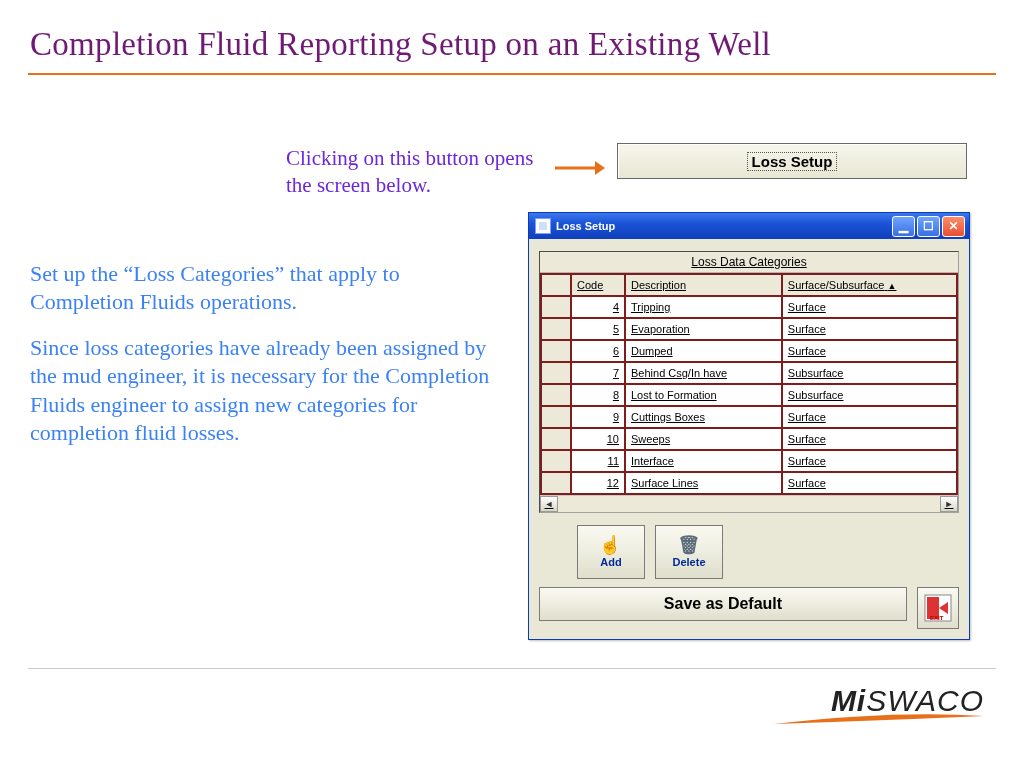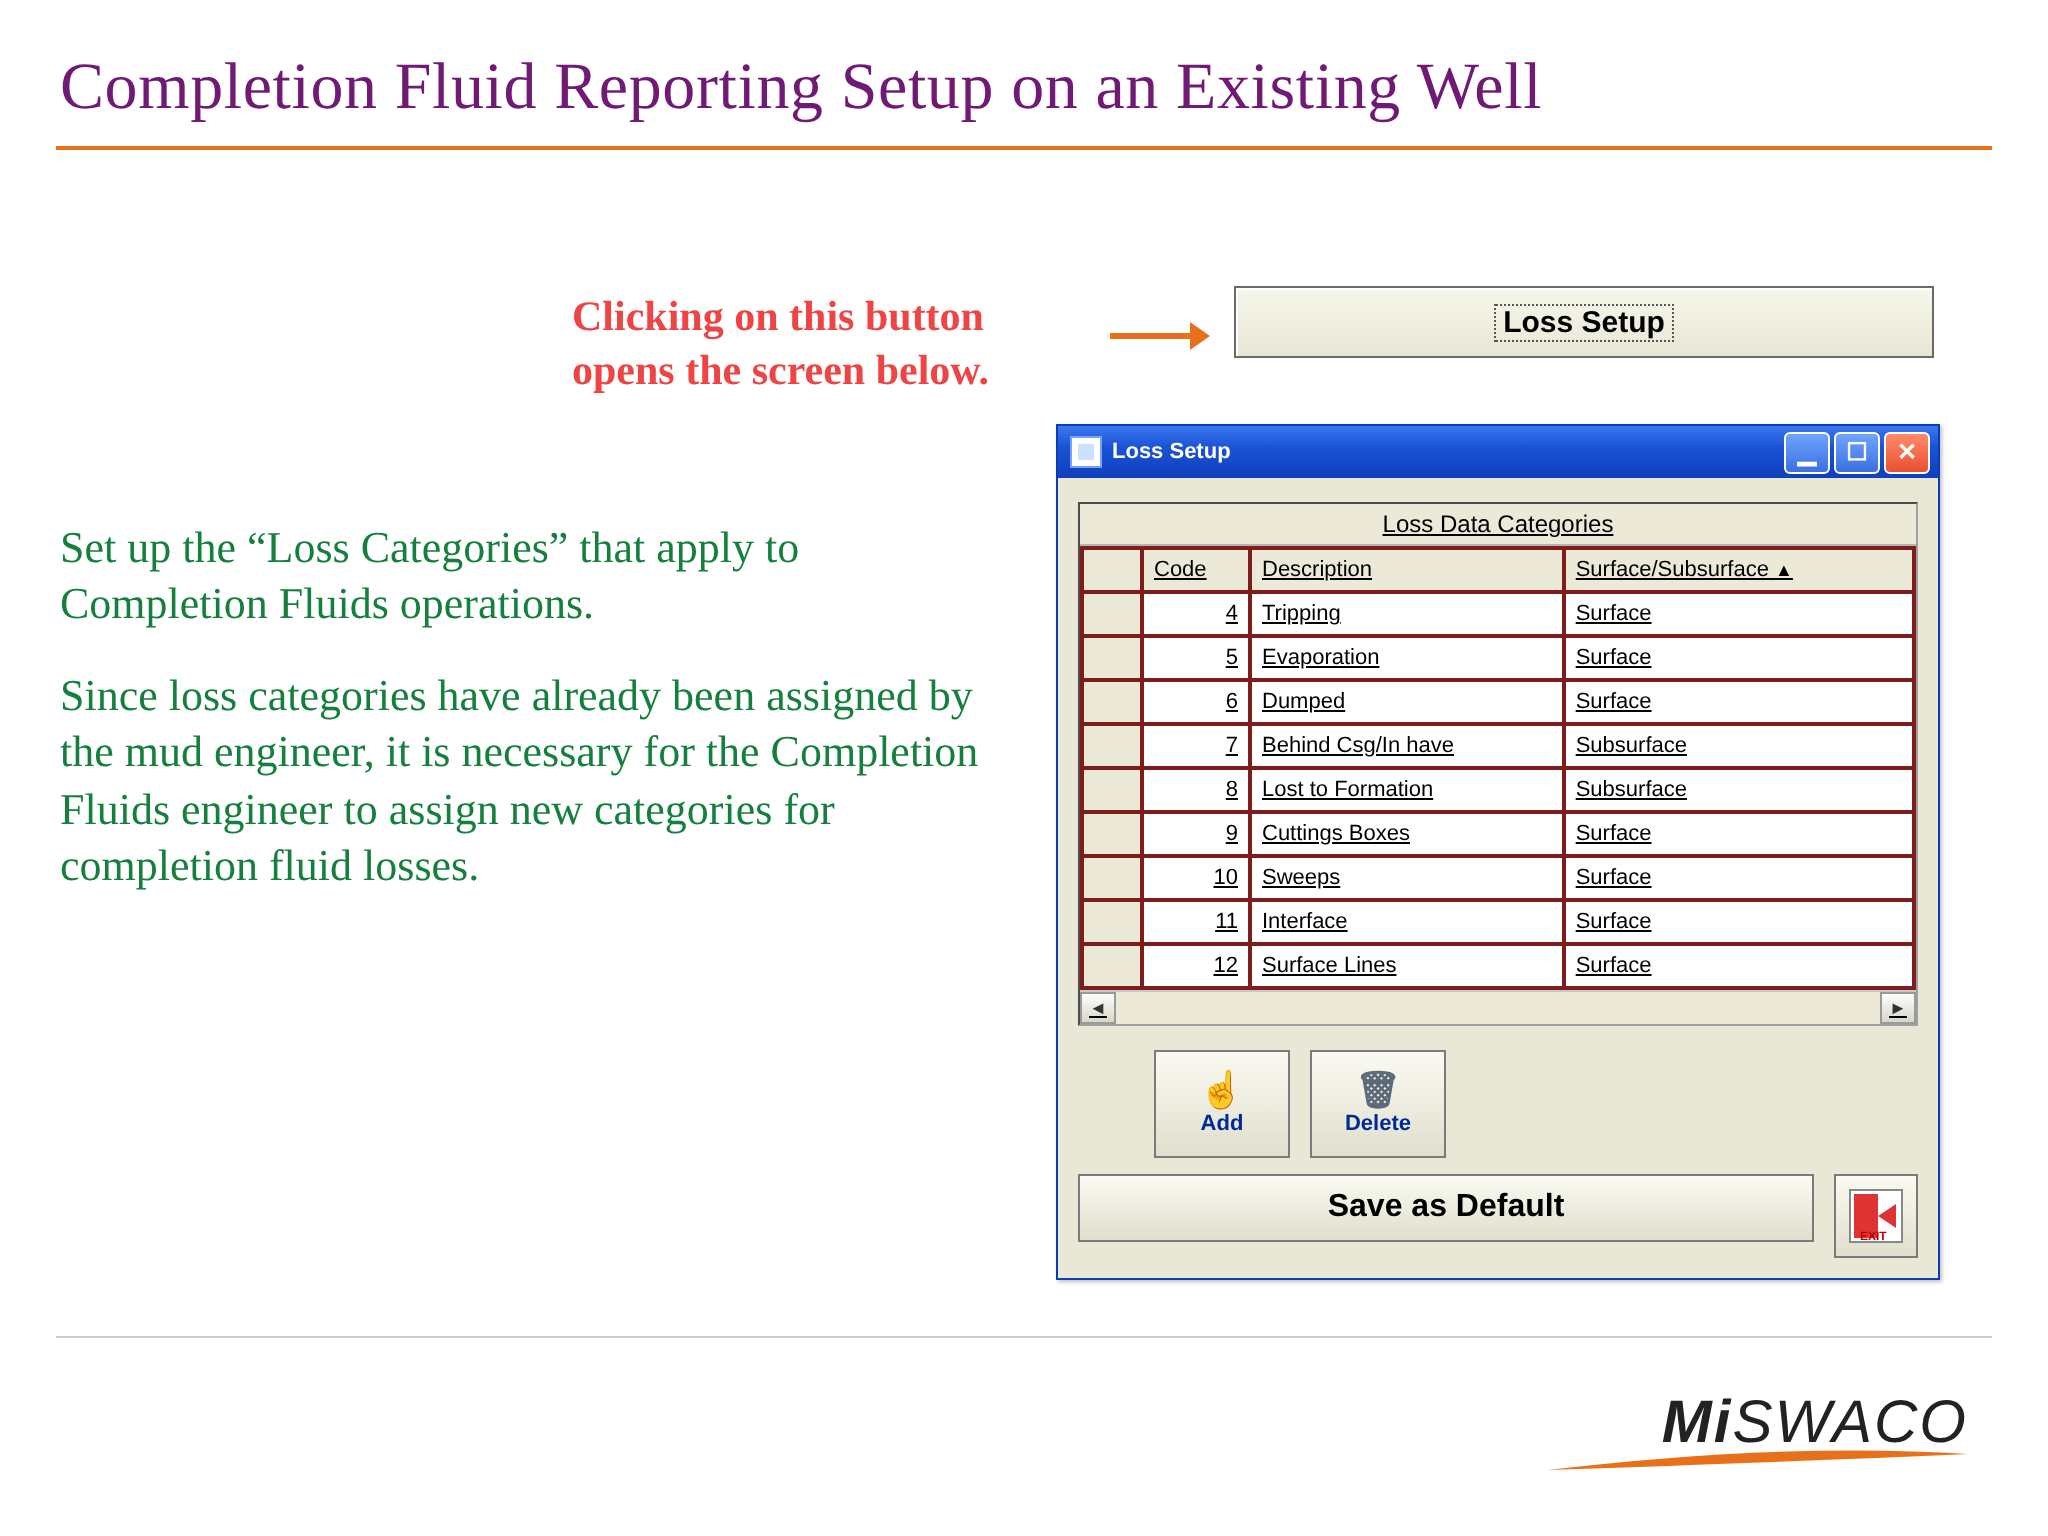--- a/index.html
+++ b/index.html
@@ -23,23 +23,22 @@
     border: none;
     border-top: 2px solid #e8701a;
     margin: 0 28px 0 28px;
   }
   .caption-block {
     position: absolute;
     top: 145px;
     left: 286px;
     width: 260px;
     font-size: 21px;
-    color: #ef4444;
+    color: #6d28d9;
     line-height: 1.3;
-    font-weight: bold;
   }
   .arrow {
     position: absolute;
     top: 158px;
     left: 555px;
     width: 50px;
     height: 20px;
   }
   .arrow svg { width: 50px; height: 20px; }
   .loss-setup-btn {
@@ -62,21 +61,21 @@
   .loss-setup-btn span {
     border: 1px dotted #555;
     padding: 0 4px;
   }
   .body-text {
     position: absolute;
     top: 260px;
     left: 30px;
     width: 470px;
     font-size: 22px;
-    color: #15803d;
+    color: #3b82f6;
     line-height: 1.28;
   }
   .body-text p { margin: 0 0 18px 0; }
 
   
   .win {
     position: absolute;
     top: 212px;
     left: 528px;
     width: 440px;
@@ -205,21 +204,21 @@
   .exit-btn svg { width:28px; height:28px; }
 
   .footer-rule {
     position:absolute;
     left:28px; right:28px; top: 660px;
     border:none; border-top:1px solid #ccc;
   }
   .logo {
     position: absolute;
     right: 40px;
-    bottom: 22px;
+    bottom: 34px;
     text-align: right;
   }
   .logo .word {
     font-family: Arial, sans-serif;
     font-weight: 900;
     font-style: italic;
     font-size: 30px;
     letter-spacing: 1px;
     color: #222;
   }

